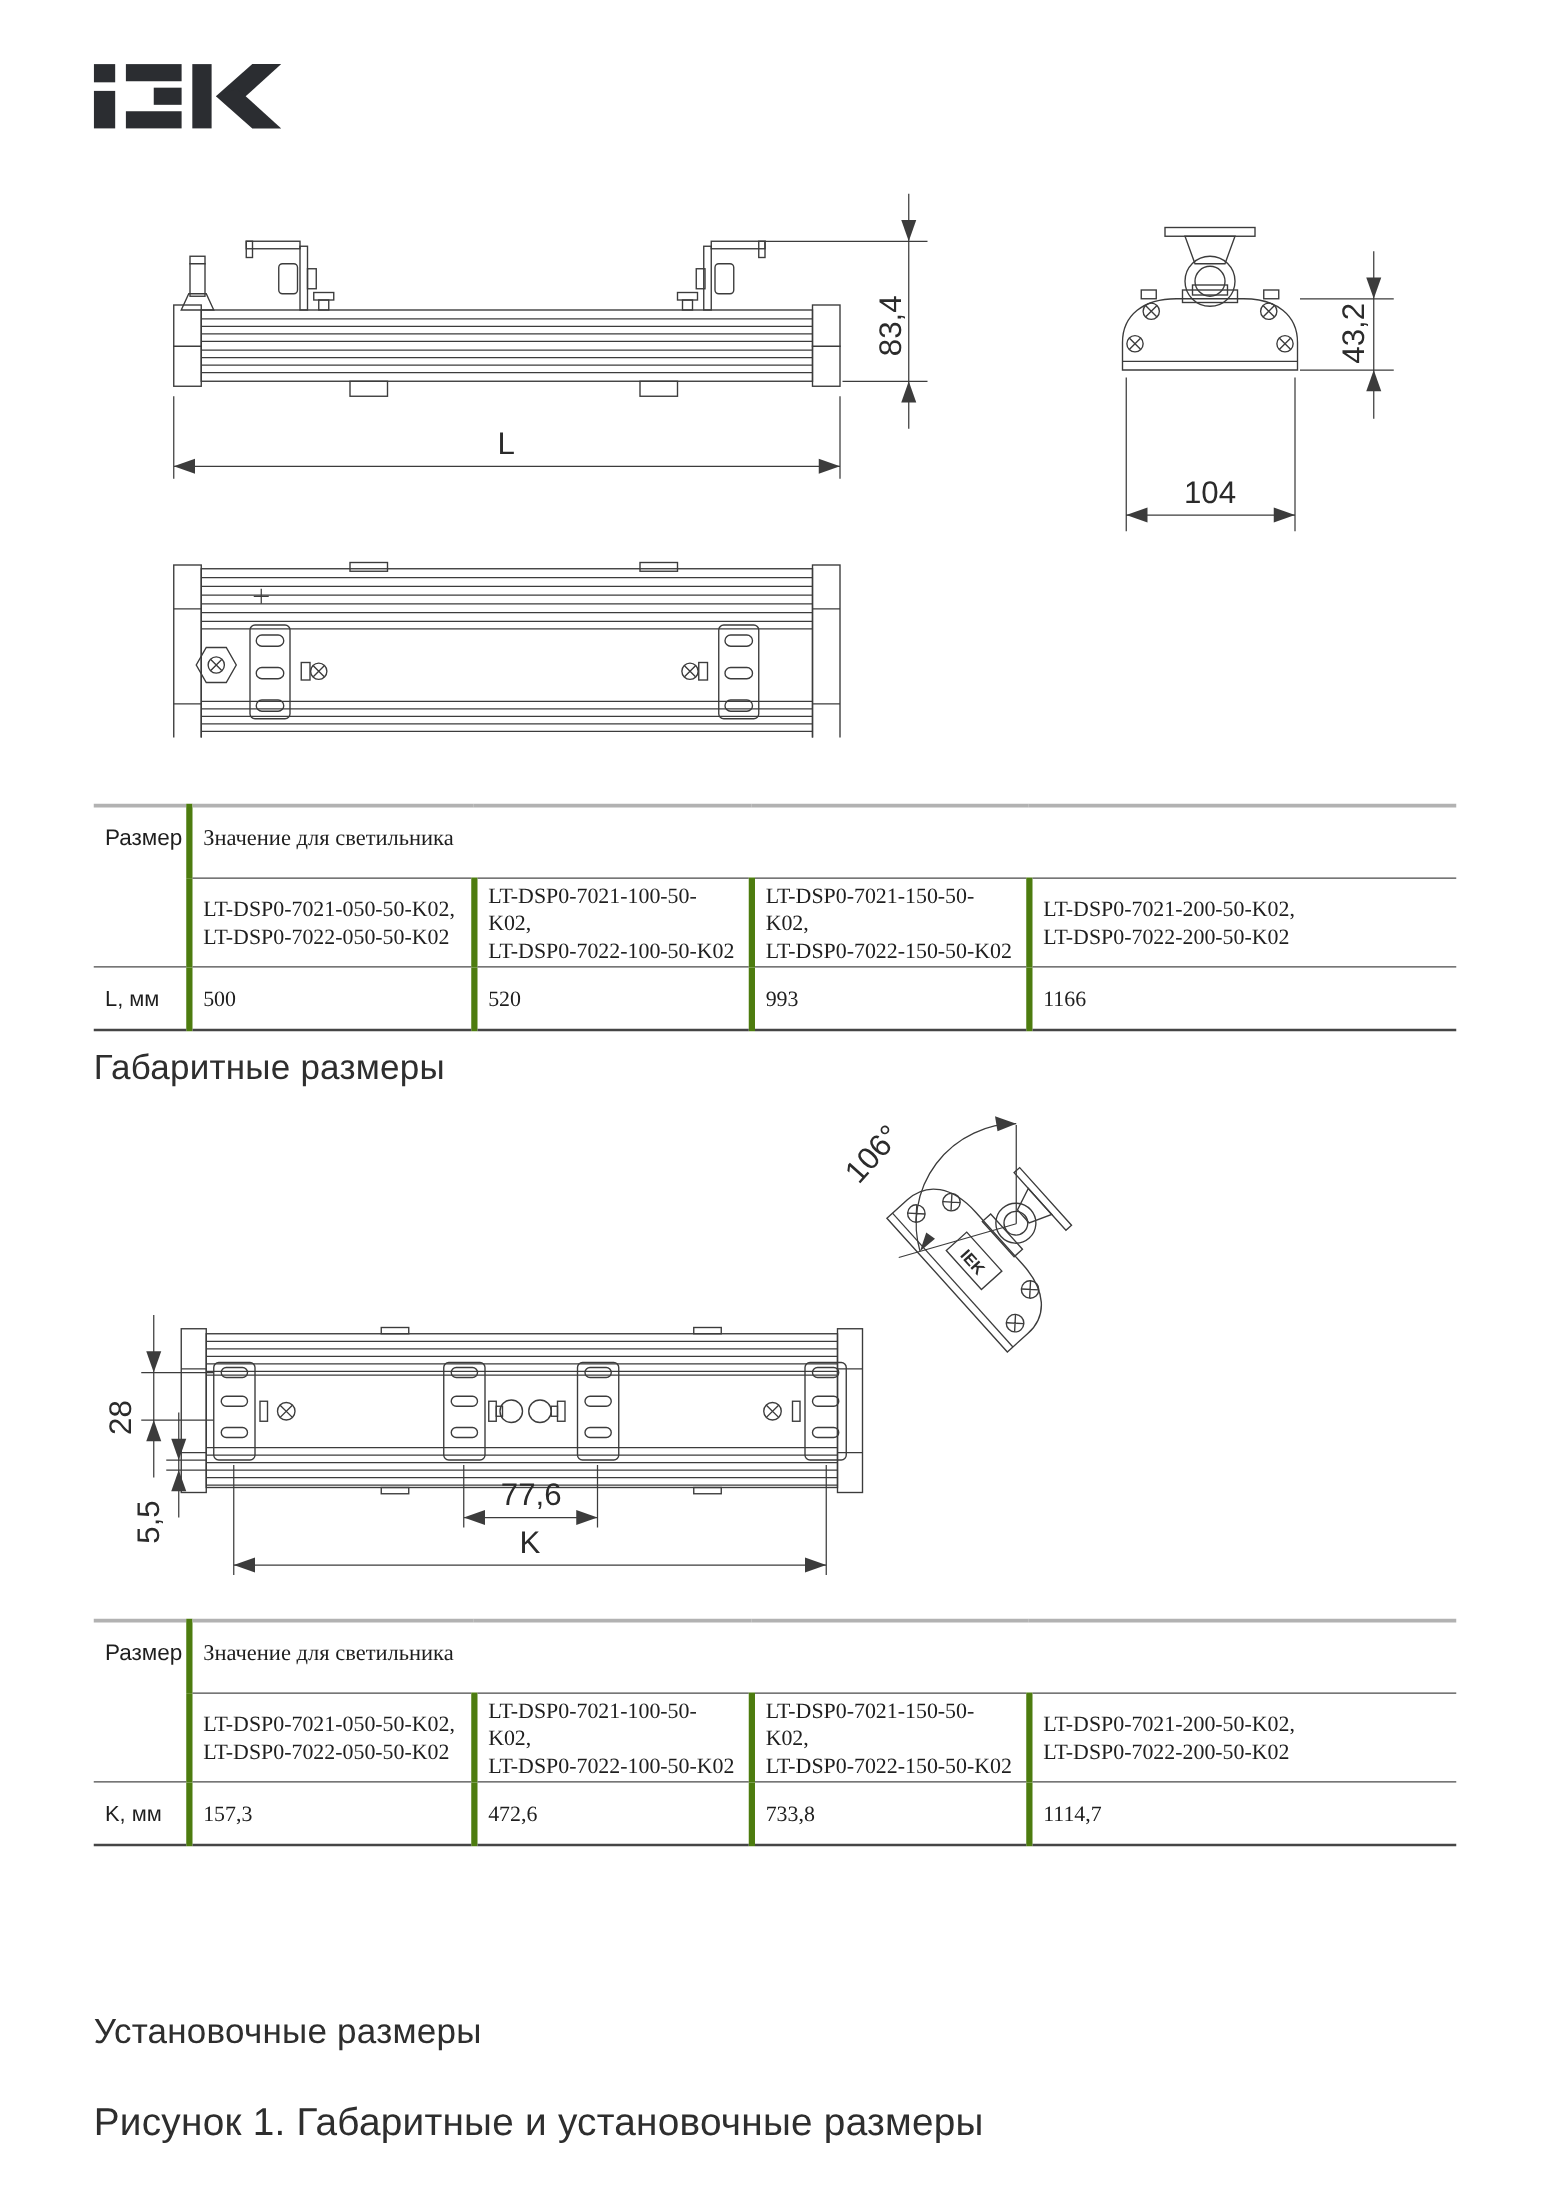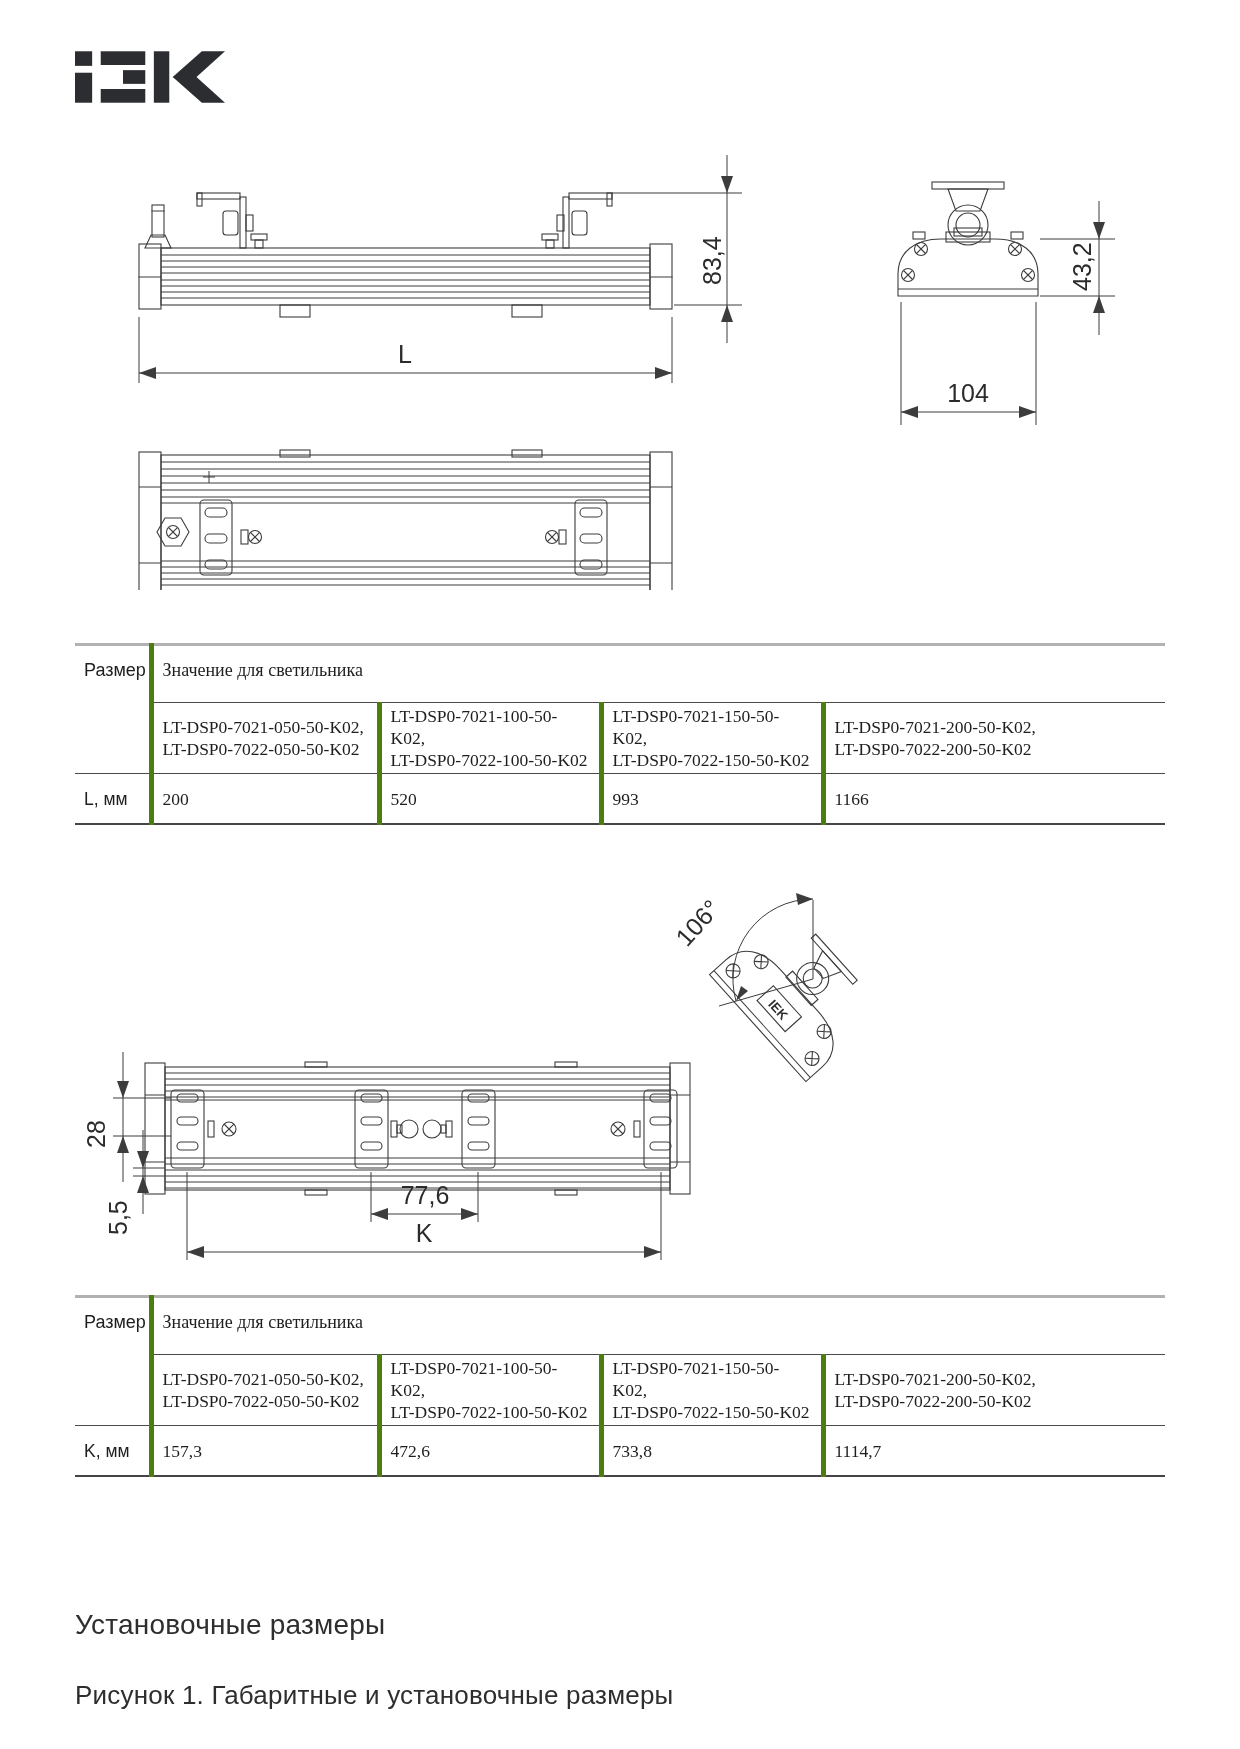--- a/index.html
+++ b/index.html
@@ -5,21 +5,21 @@
   html,body{margin:0;padding:0;background:#ffffff;}
   .page{
     position:relative;width:1240px;height:1749px;background:#fff;overflow:hidden;
     font-family:"Liberation Sans",sans-serif;color:#222;
   }
   .abs{position:absolute;}
   
   .logo{left:75px;top:46px;}
   
   .sec-heading{font-size:28px;font-weight:400;color:#2e2e2e;letter-spacing:0.2px;}
-  .fig-caption{font-size:26px;font-weight:400;color:#2e2e2e;letter-spacing:0.2px;}
+  .fig-caption{font-size:31px;font-weight:400;color:#2e2e2e;letter-spacing:0.2px;}
   
   table.dim-table{border-collapse:collapse;table-layout:fixed;width:1090px;
     border-top:3px solid #b2b2b2;border-bottom:2px solid #454545;font-size:17.5px;color:#1e1e1e;}
   table.dim-table td{padding:2px 9px;vertical-align:middle;line-height:22px;}
   table.dim-table td.bl{border-left:5px solid #4d7c0f;font-family:Liberation Serif, serif;}
   table.dim-table td.bb{border-bottom:1px solid #4a4a4a;}
   table.dim-table tr.hdr1 td{height:41px;vertical-align:top;padding-top:13px;font-size:18px;}
   table.dim-table td.corner{vertical-align:top;padding-top:10px;font-size:18px;}
   table.dim-table tr.hdr2 td{height:62px;margin-top:44px;}
   table.dim-table tr.vals td{height:45px;margin-top:21px;}
@@ -199,28 +199,29 @@
         <div>LT-DSP0-7021-150-50-K02,</div>
         <div>LT-DSP0-7022-150-50-K02</div>
       </td>
       <td class="bl bb">
         <div>LT-DSP0-7021-200-50-K02,</div>
         <div>LT-DSP0-7022-200-50-K02</div>
       </td>
     </tr>
     <tr class="vals">
       <td>L, мм</td>
-      <td class="bl">200</td>
+      <td class="bl">500</td>
       <td class="bl">520</td>
       <td class="bl">993</td>
       <td class="bl">1166</td>
     </tr>
   </tbody>
     </table>
 
+  <div class="abs sec-heading" style="left:75px;top:838px;">Габаритные размеры</div>
 
   <svg class="abs" style="left:75px;top:890px;" width="1090" height="390" viewBox="0 0 1090 390">
     <defs>
       <g id="scr2">
         <circle r="7" class="ln"></circle>
         <path class="ln" d="M-4.5,-4.5L4.5,4.5M-4.5,4.5L4.5,-4.5"></path>
       </g>
     </defs>
 
     <g>

